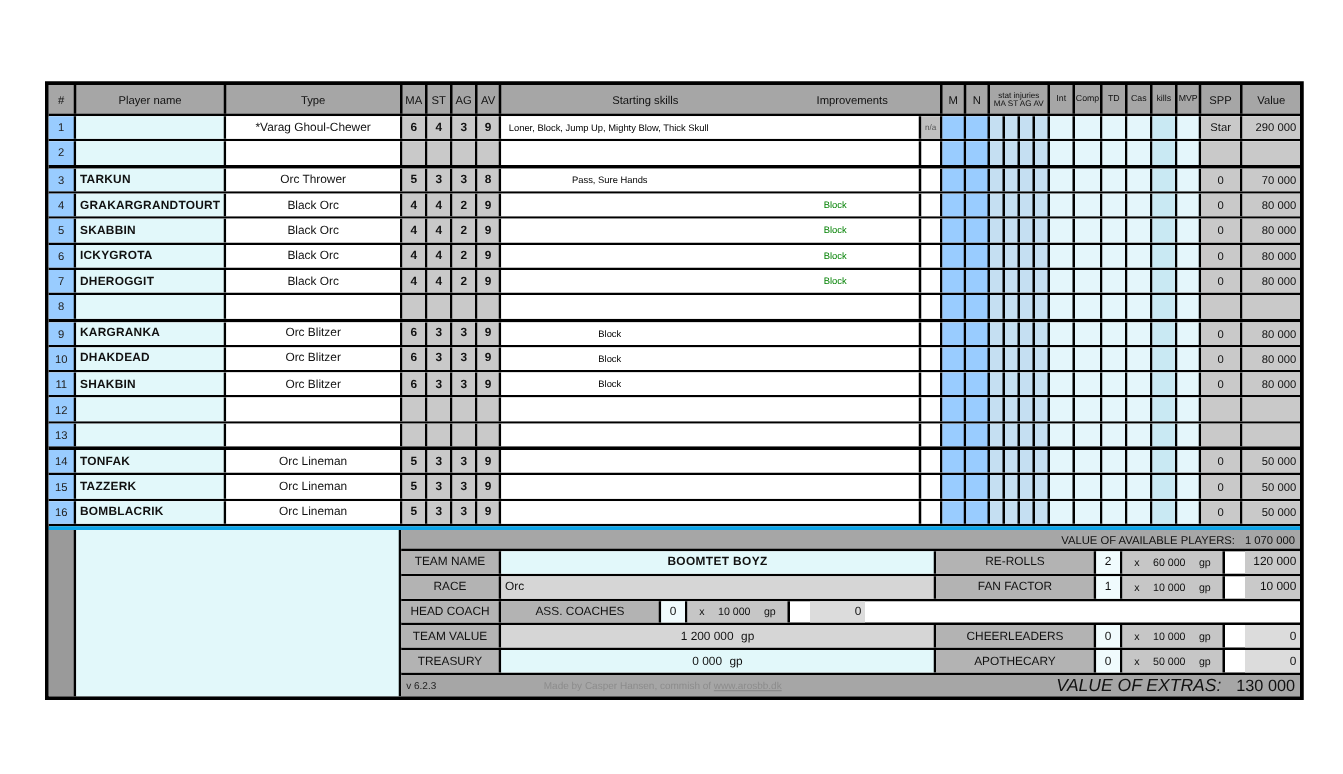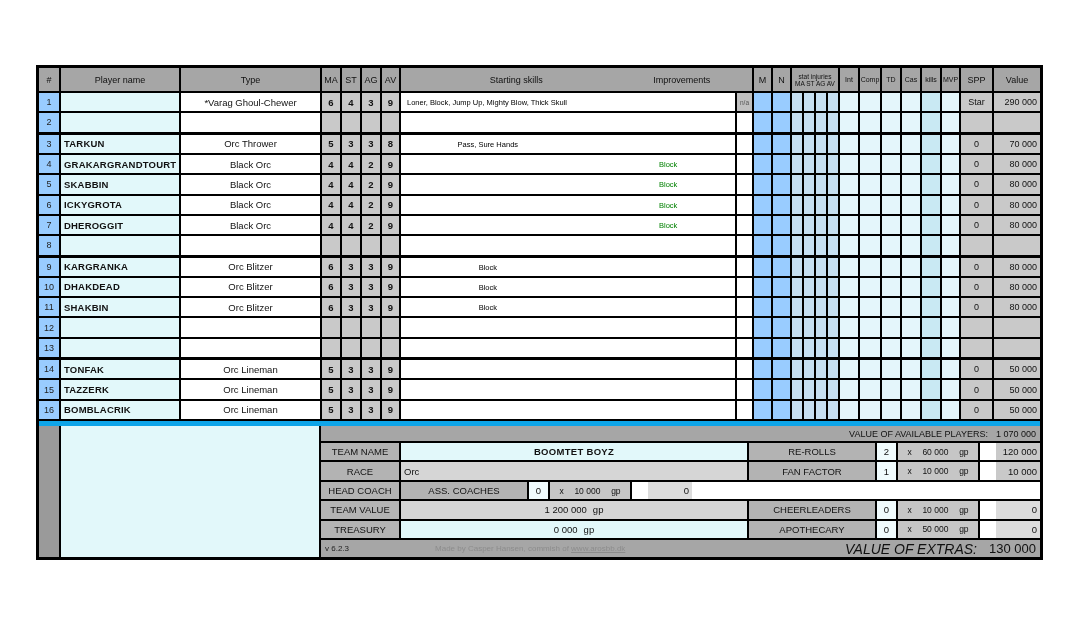--- a/index.html
+++ b/index.html
@@ -62,21 +62,21 @@
   .c.spp{background:var(--cell-gray);font-size:9px;}
   .c.value{background:var(--cell-gray);justify-content:flex-end;padding-right:3px;font-size:9px;}
   
   .hrow .sub{display:flex;flex-direction:column;align-items:center;justify-content:center;font-size:6.5px;line-height:7px;}
   .hrow .tiny{font-size:7px;}
   .hrow .skhead{position:relative;}
   .hrow .skhead span{position:absolute;top:50%;transform:translate(-50%,-50%);white-space:nowrap;font-size:9px;}
   .hrow .skhead .s1{left:26%;margin-left:24px;}
   .hrow .skhead .s2{left:80%;}
   
-  #bottom{height:136px;flex:none;display:flex;border-top:5px solid #0ea5e9;}
+  #bottom{height:136px;flex:none;display:flex;border-top:3px solid #0ea5e9;}
   #left-strip{width:22px;flex:none;background:var(--strip-gray);border-right:2px solid #000;}
   #big-cyan{width:260px;flex:none;background:var(--name-cyan);border-right:2px solid #000;}
   #b-right{flex:1;display:flex;flex-direction:column;}
   #banner{height:17px;flex:none;background:var(--head-gray);border-bottom:2px solid #000;display:flex;align-items:center;justify-content:flex-end;font-size:9px;padding-right:4px;gap:8px;}
   .t-row{flex:1;display:flex;border-bottom:2px solid #000;}
   .t-row>div{border-right:2px solid #000;display:flex;align-items:center;justify-content:center;font-size:9.5px;overflow:hidden;}
   .t-row>div:last-child{border-right:none;}
   .tw-label{width:80px;flex:none;background:var(--label-gray);}
   .tw-value{flex:1;}
   .tw-xlabel{width:128px;flex:none;background:var(--label-gray);}

